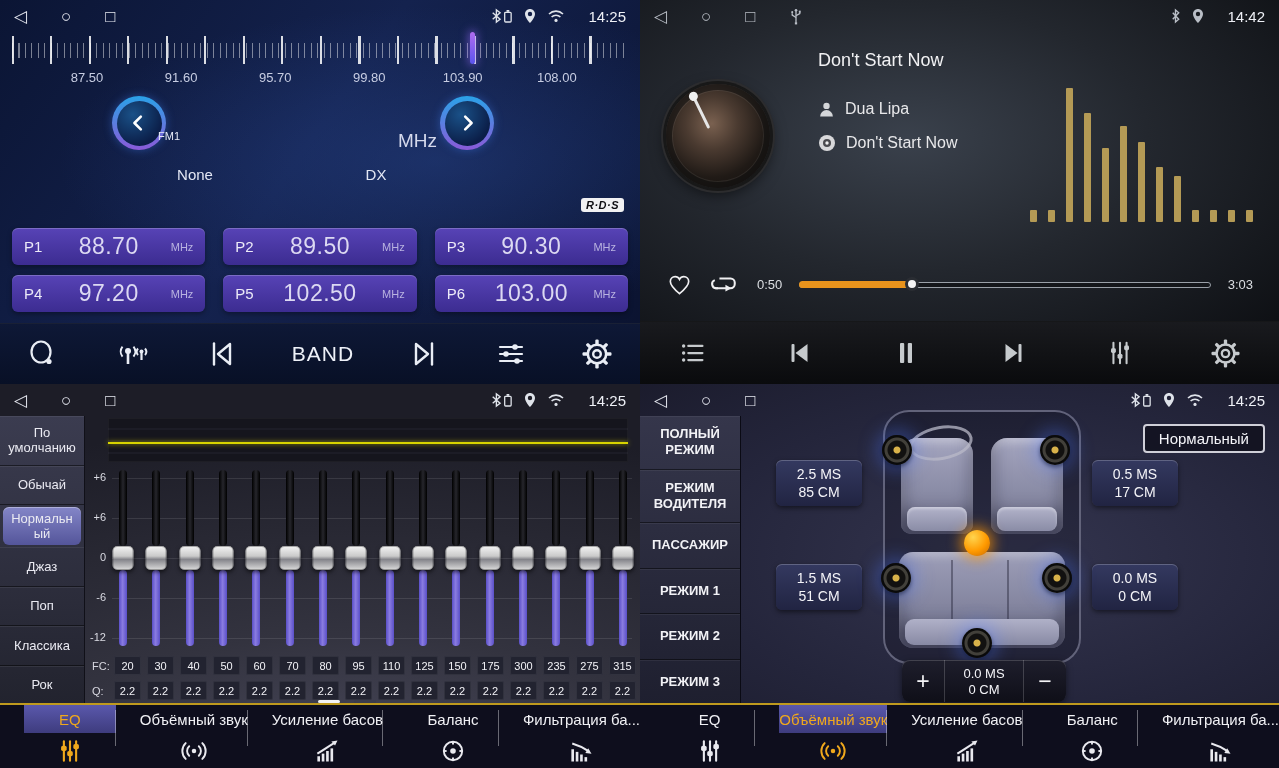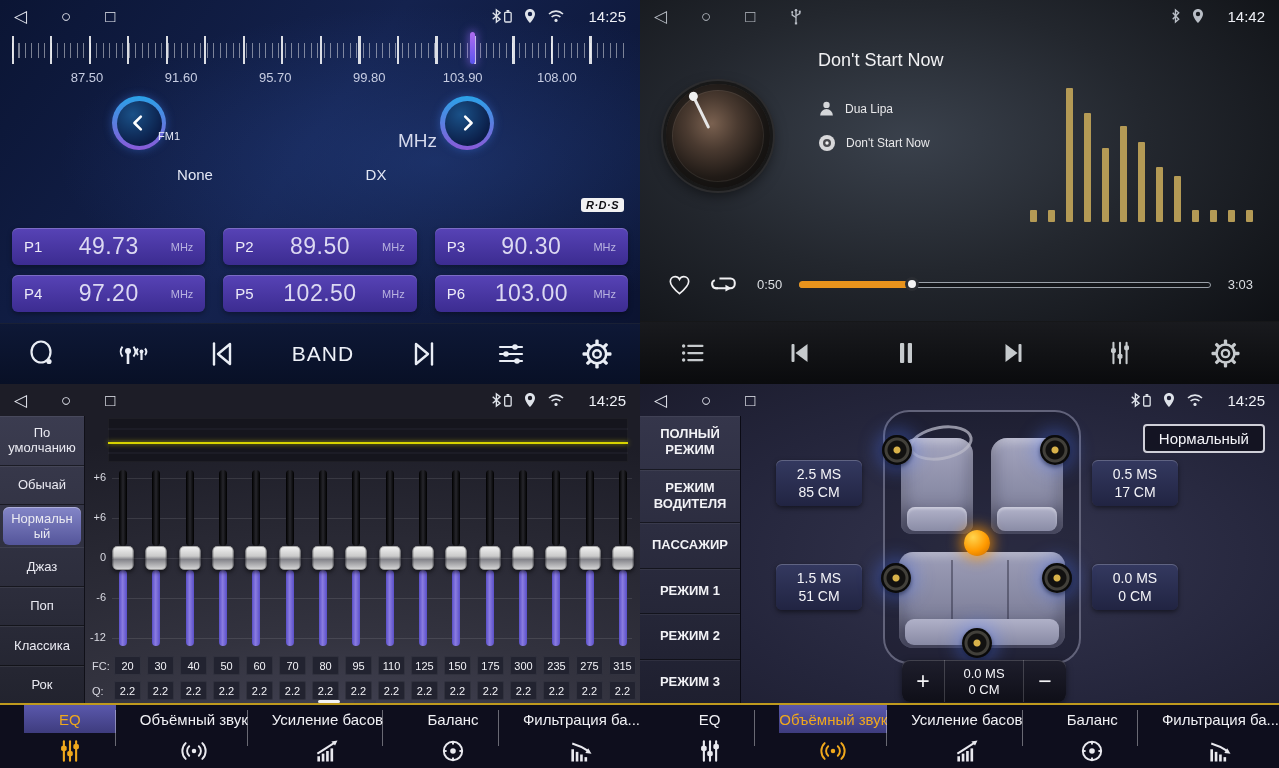--- a/index.html
+++ b/index.html
@@ -47,21 +47,21 @@
   .band-btn{font-size:21px;letter-spacing:1px;color:#eef1f8;}
 
   
   .player-q{background:radial-gradient(78% 72% at 42% 36%,#3a414c 0%,#23272e 48%,#0e1014 100%);}
   .album{position:absolute;left:26px;top:84px;width:104px;height:104px;border-radius:50%;
     background:radial-gradient(circle at 44% 38%,#7a6150 0%,#4a3a30 30%,#201a16 62%,#0c0a09 100%);
     box-shadow:0 0 0 3px #181818,0 0 0 5px #2c2c2e,0 5px 16px rgba(0,0,0,.7),inset 0 0 0 6px rgba(0,0,0,.5),inset 0 0 0 7px rgba(255,255,255,.07);}
   .tonearm{position:absolute;left:60px;top:96px;width:3px;height:34px;background:#e6e6e6;border-radius:2px;transform:rotate(-26deg);z-index:3;}
   .tonearm::before{content:"";position:absolute;left:-3px;top:-6px;width:9px;height:9px;border-radius:50%;background:#f0f0f0;}
   .song-title{position:absolute;left:178px;top:50px;font-size:18px;color:#f1f1f3;}
-  .meta-row{position:absolute;left:178px;display:flex;align-items:center;gap:10px;font-size:12px;color:#e8e8ea;}
+  .meta-row{position:absolute;left:178px;display:flex;align-items:center;gap:10px;font-size:16px;color:#e8e8ea;}
   .spectrum{position:absolute;right:26px;top:88px;height:134px;display:flex;align-items:flex-end;gap:11px;}
   .sbar{width:7px;border-radius:1px;}
   .progress-row{position:absolute;left:0;right:0;top:266px;height:36px;display:flex;align-items:center;padding:0 26px;gap:17px;}
   .p-time{font-size:13px;color:#dcdfe3;}
   .p-track{flex:1;position:relative;height:14px;cursor:pointer;}
   .p-rail{position:absolute;left:0;right:0;top:5px;height:4px;border:1px solid #9aa0a8;border-radius:3px;background:#14161a;}
   .p-fill{position:absolute;left:0;top:4px;height:7px;border-radius:4px;}
   .p-knob{position:absolute;top:0;width:14px;height:14px;border-radius:50%;background:#f4f4f4;border:3px solid #2a2d33;box-sizing:border-box;transform:translateX(-50%);}
   .ptoolbar{position:absolute;bottom:0;left:0;right:0;height:62px;background:linear-gradient(180deg,#191a1e,#0a0b0d);display:flex;align-items:center;justify-content:space-around;color:#c6cacd;border-top:1px solid rgba(255,255,255,.05);}
 
@@ -189,21 +189,21 @@
       <div class="band-lbl">FM1</div>
       <div class="mhz-lbl">MHz</div>
       <div class="pty-lbl">None</div>
       <div class="dx-lbl">DX</div>
       <div class="rds-badge">R·D·S</div>
     </div>
 
     <div class="presets" id="radio-presets">
         <div class="preset">
           <span class="pid">P1</span>
-          <span class="pfreq">49.73</span>
+          <span class="pfreq">88.70</span>
           <span class="punit">MHz</span>
         </div>
         <div class="preset">
           <span class="pid">P2</span>
           <span class="pfreq">89.50</span>
           <span class="punit">MHz</span>
         </div>
         <div class="preset">
           <span class="pid">P3</span>
           <span class="pfreq">90.30</span>

